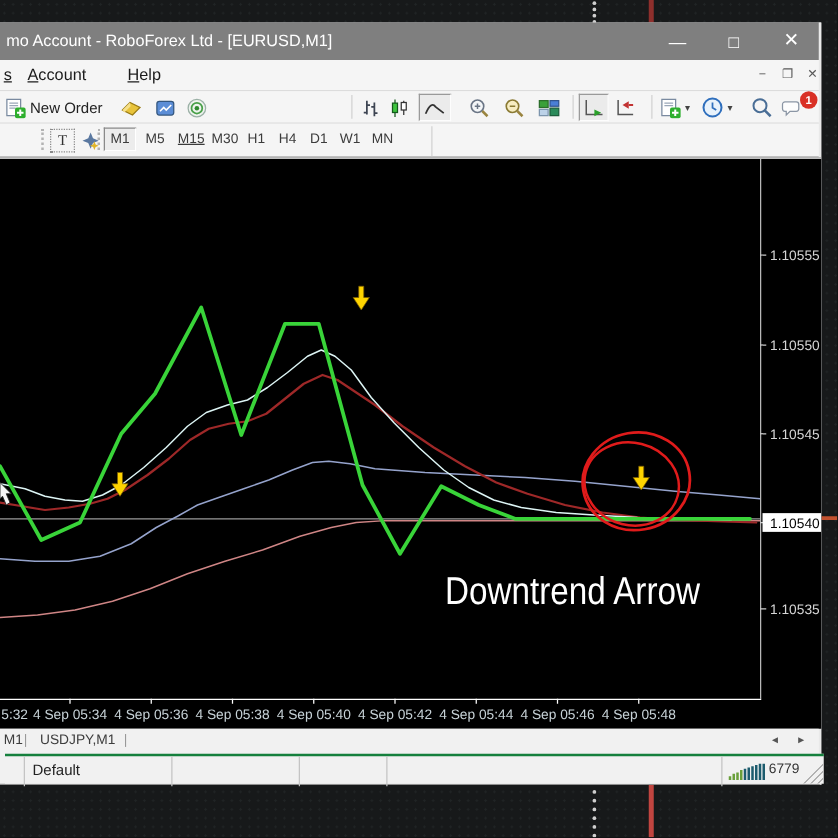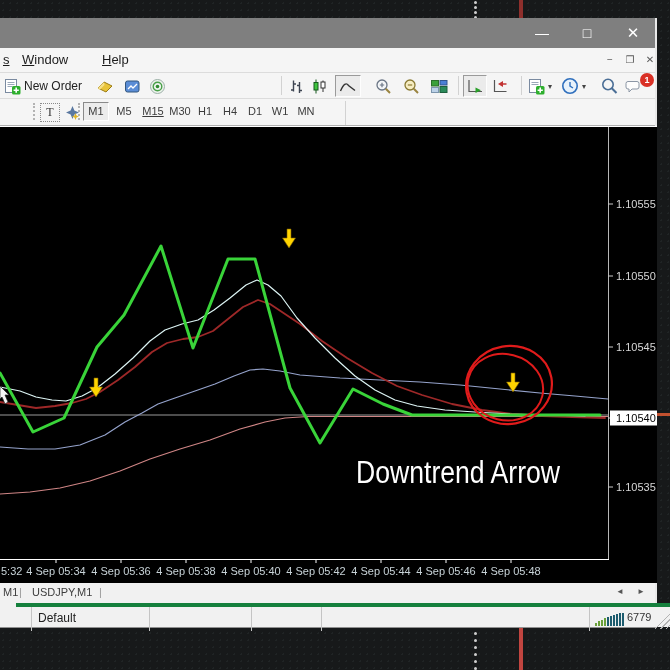--- a/index.html
+++ b/index.html
@@ -49,22 +49,22 @@
     border-top:1px solid #ffffff;}
   #chart-svg{display:block;}
   #chart-svg .ax{font:11px "Liberation Sans",sans-serif;}
   #chart-svg .annot{font:31px "Liberation Sans",sans-serif;fill:#ffffff;}
   
   .tabbar{position:absolute;left:0;top:565px;width:100%;height:20px;background:#f1f1f1;
     font-size:11px;color:#3d3d3d;}
   .tab-item{position:absolute;top:3px;}
   .tab-sep{position:absolute;top:3px;color:#999;}
   .tab-scroll{position:absolute;top:4px;font-size:8px;color:#555;}
-  .statusbar{position:absolute;left:16px;top:585px;width:100%;height:24px;background:#f1f1f1;
-    border-top:4px solid #15803d;font-size:12px;color:#222;}
+  .statusbar{position:absolute;left:4px;top:585px;width:100%;height:24px;background:#f1f1f1;
+    border-top:2px solid #15803d;font-size:12px;color:#222;}
   .scell{position:absolute;top:0;height:24px;border-left:1px solid #c4c4c4;}
   .status-text{position:absolute;top:4px;}
   .grip{position:absolute;right:0;top:2px;width:18px;height:20px;
     background:repeating-linear-gradient(135deg,transparent 0 3px,#b2b2b2 3px 4px);
     clip-path:polygon(100% 0,100% 100%,0 100%);}
   .conn{position:absolute;display:flex;align-items:flex-end;gap:1px;height:14px;}
   .conn i{display:block;width:2px;}
 </style>
 </head>
 <body>
@@ -85,28 +85,29 @@
       <span class="dot" style="top:16px"></span>
       <span class="dot" style="top:23px"></span>
       <span class="dot" style="top:30px"></span>
       <span class="dot" style="top:37px"></span>
   </div>
   <div class="red-dash"></div>
 
   <div class="mt4">
 
     <div class="titlebar">
+      <span class="title-text">mo Account - RoboForex Ltd - [EURUSD,M1]</span>
       <span class="winbtn" style="left:525px;">—</span>
       <span class="winbtn" style="left:570px;">□</span>
       <span class="winbtn" style="left:616px;font-size:15px;">✕</span>
     </div>
 
     <div class="menubar">
       <span class="menu-item" style="left:3px;">s</span>
-      <span class="menu-item" style="left:22px;">Window</span>
+      <span class="menu-item" style="left:22px;">Account</span>
       <span class="menu-item" style="left:85px;margin-left:17px;">Help</span>
       <span class="mdibtn" style="left:601px;">−</span>
       <span class="mdibtn" style="left:621px;">❐</span>
       <span class="mdibtn" style="left:641px;">✕</span>
     </div>
 
     <div class="toolbar1">
       <div class="tbtn" style="left:4px;">
         <svg width="17" height="17">
             <rect x="1.5" y="1.5" width="11" height="13" fill="#fff" stroke="#7a8aa0"></rect>

